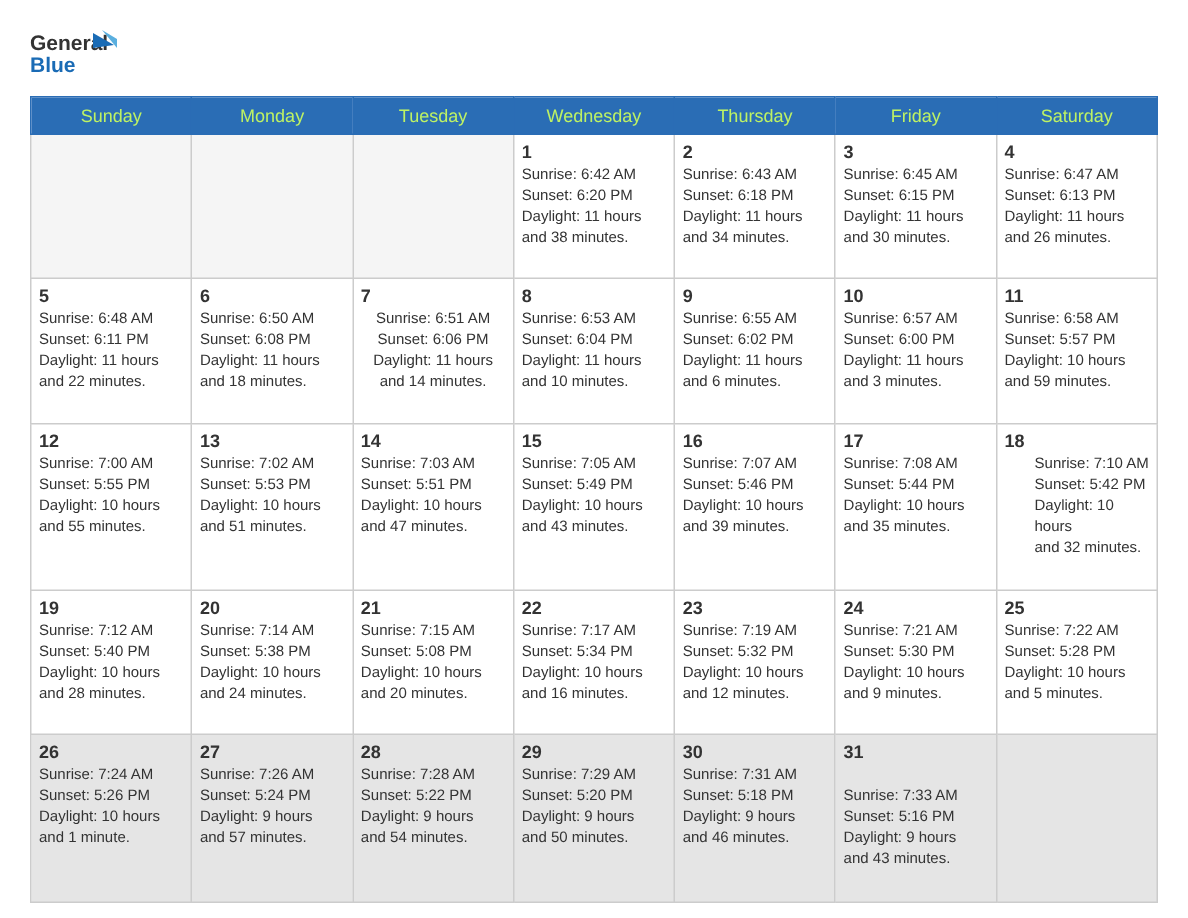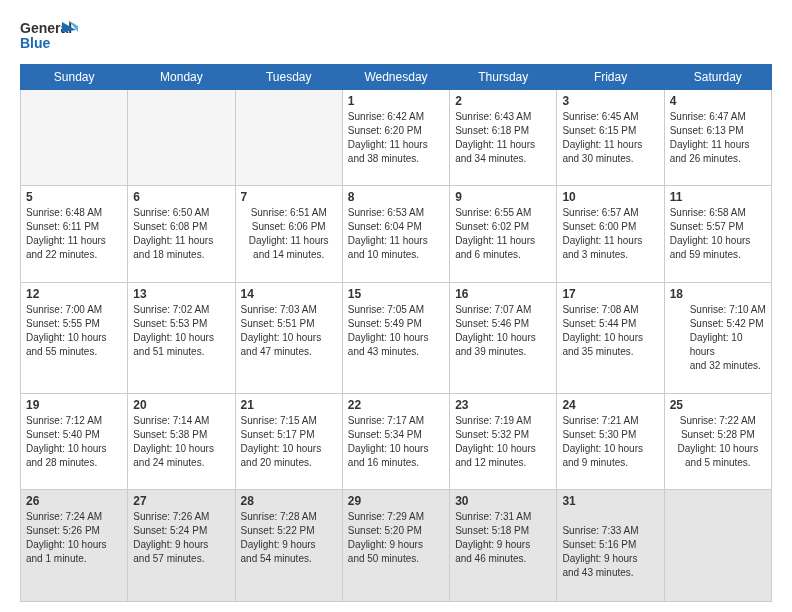--- a/index.html
+++ b/index.html
@@ -43,21 +43,21 @@
     }
     .calendar {
       flex: 1;
       border: 1px solid #ccc;
       border-collapse: collapse;
       width: 100%;
       table-layout: fixed;
     }
     .calendar th {
       background: #2a6db5;
-      color: #ffffff;
+      color: #bef264;
       text-align: center;
       padding: 5px 2px;
       font-size: 12px;
       font-weight: normal;
       border: 1px solid #2a6db5;
     }
     .calendar td {
       border: 1px solid #ccc;
       vertical-align: top;
       padding: 4px 5px;
@@ -260,21 +260,21 @@
           <td>
             <span class="day-num">20</span>
             <div class="day-info" style="white-space: pre-line;">Sunrise: 7:14 AM
 Sunset: 5:38 PM
 Daylight: 10 hours
 and 24 minutes.</div>
           </td>
           <td>
             <span class="day-num">21</span>
             <div class="day-info" style="white-space: pre-line;">Sunrise: 7:15 AM
-Sunset: 5:17 PM
+Sunset: 5:08 PM
 Daylight: 10 hours
 and 20 minutes.</div>
           </td>
           <td>
             <span class="day-num">22</span>
             <div class="day-info" style="white-space: pre-line;">Sunrise: 7:17 AM
 Sunset: 5:34 PM
 Daylight: 10 hours
 and 16 minutes.</div>
           </td>
@@ -287,21 +287,21 @@
           </td>
           <td>
             <span class="day-num">24</span>
             <div class="day-info" style="white-space: pre-line;">Sunrise: 7:21 AM
 Sunset: 5:30 PM
 Daylight: 10 hours
 and 9 minutes.</div>
           </td>
           <td>
             <span class="day-num">25</span>
-            <div class="day-info" style="white-space: pre-line; text-align: center;">Sunrise: 7:22 AM
+            <div class="day-info" style="white-space: pre-line;">Sunrise: 7:22 AM
 Sunset: 5:28 PM
 Daylight: 10 hours
 and 5 minutes.</div>
           </td>
         </tr>
         <tr>
           <td class="last-row">
             <span class="day-num">26</span>
             <div class="day-info" style="white-space: pre-line;">Sunrise: 7:24 AM
 Sunset: 5:26 PM

